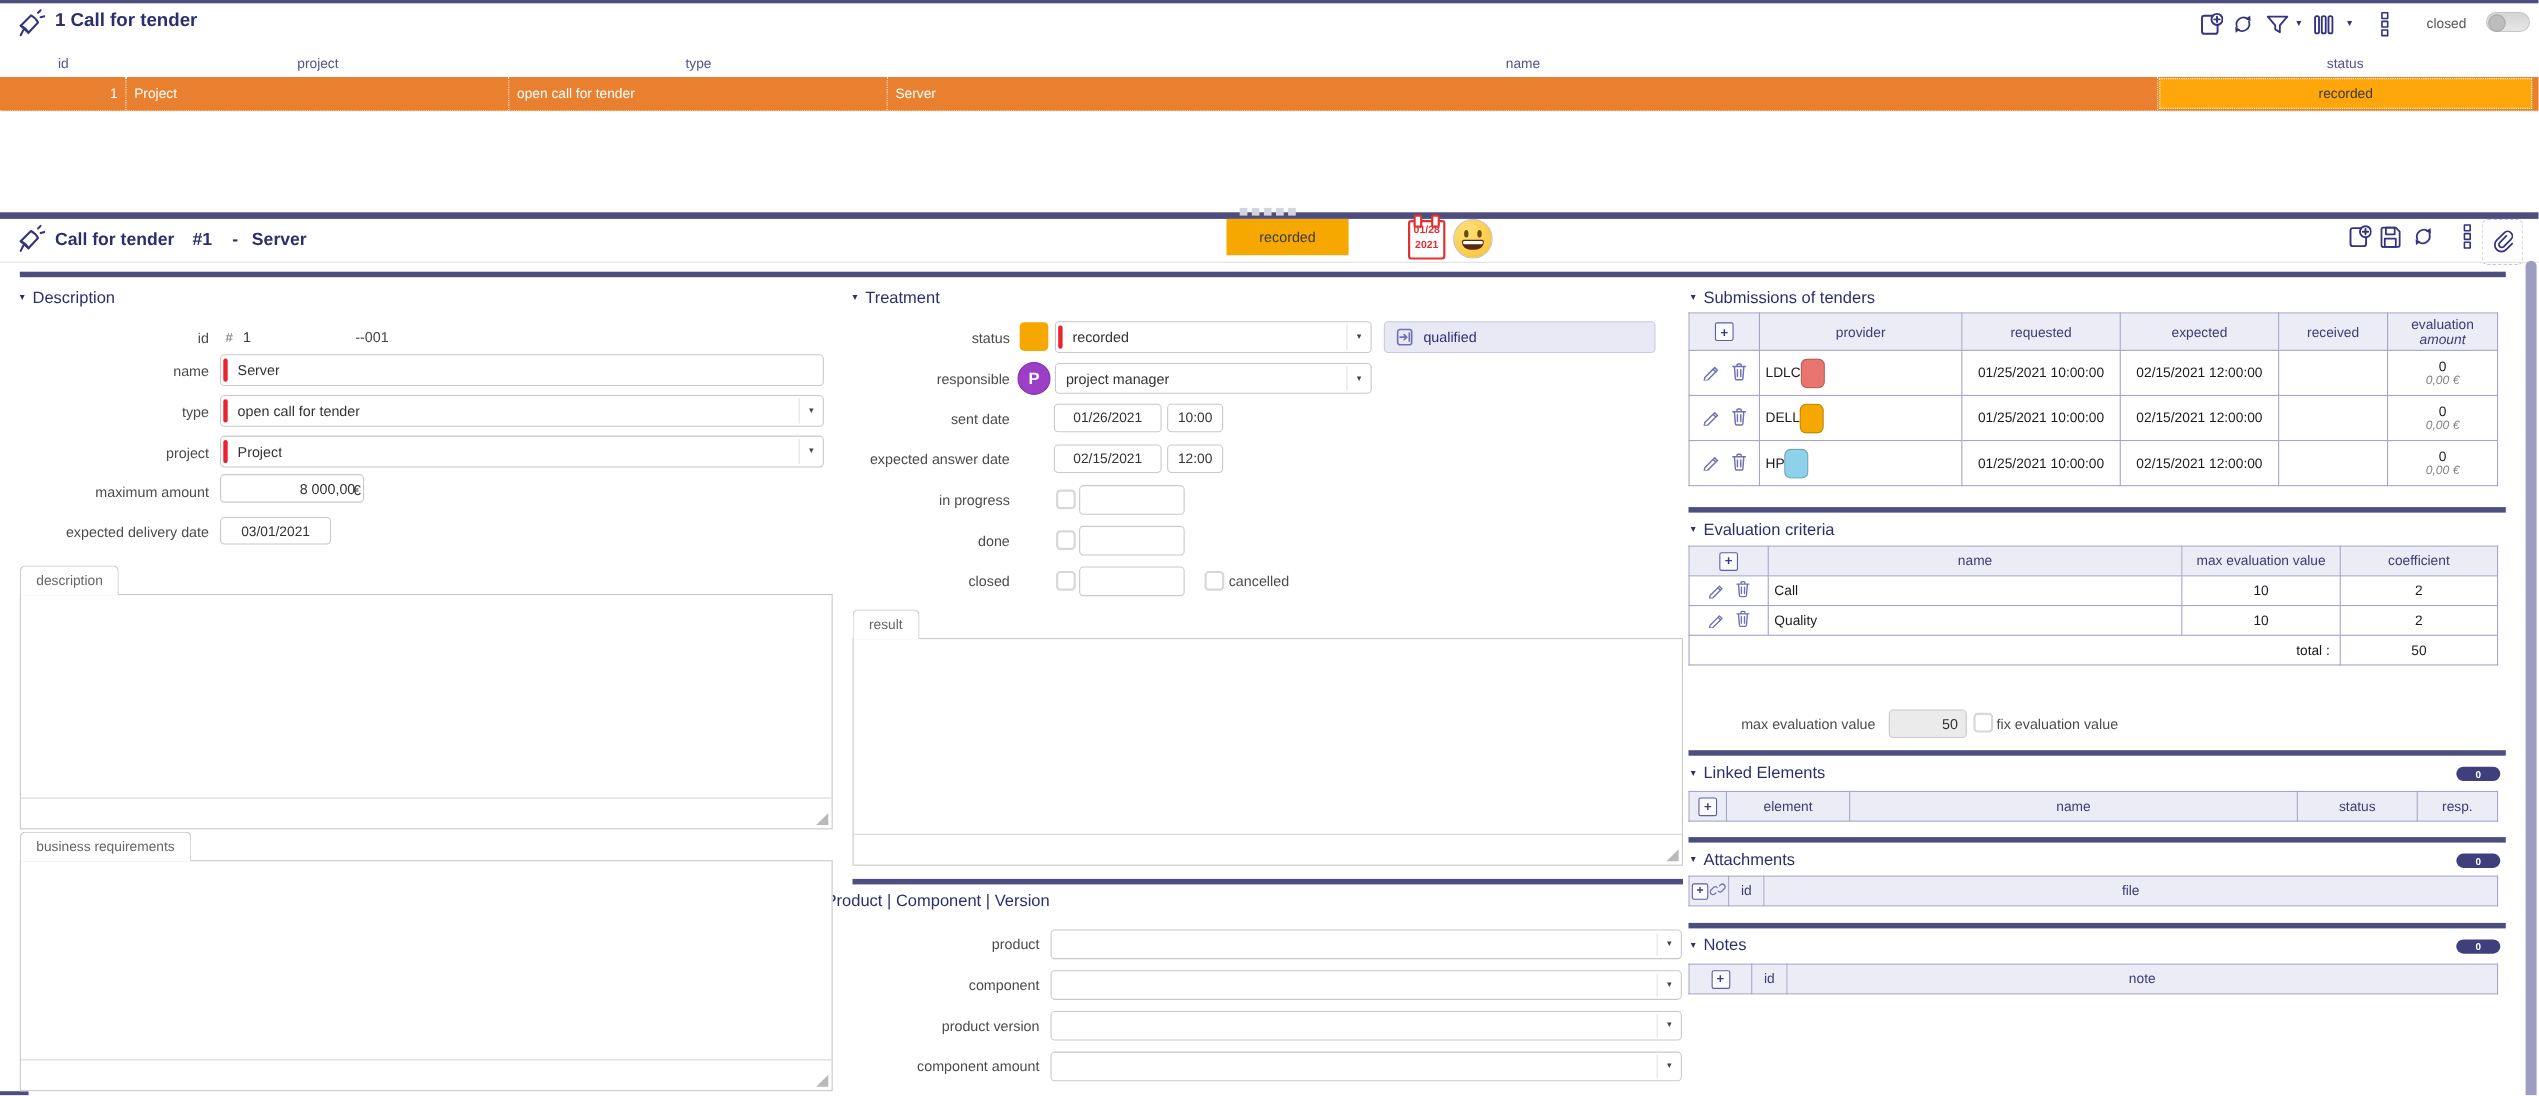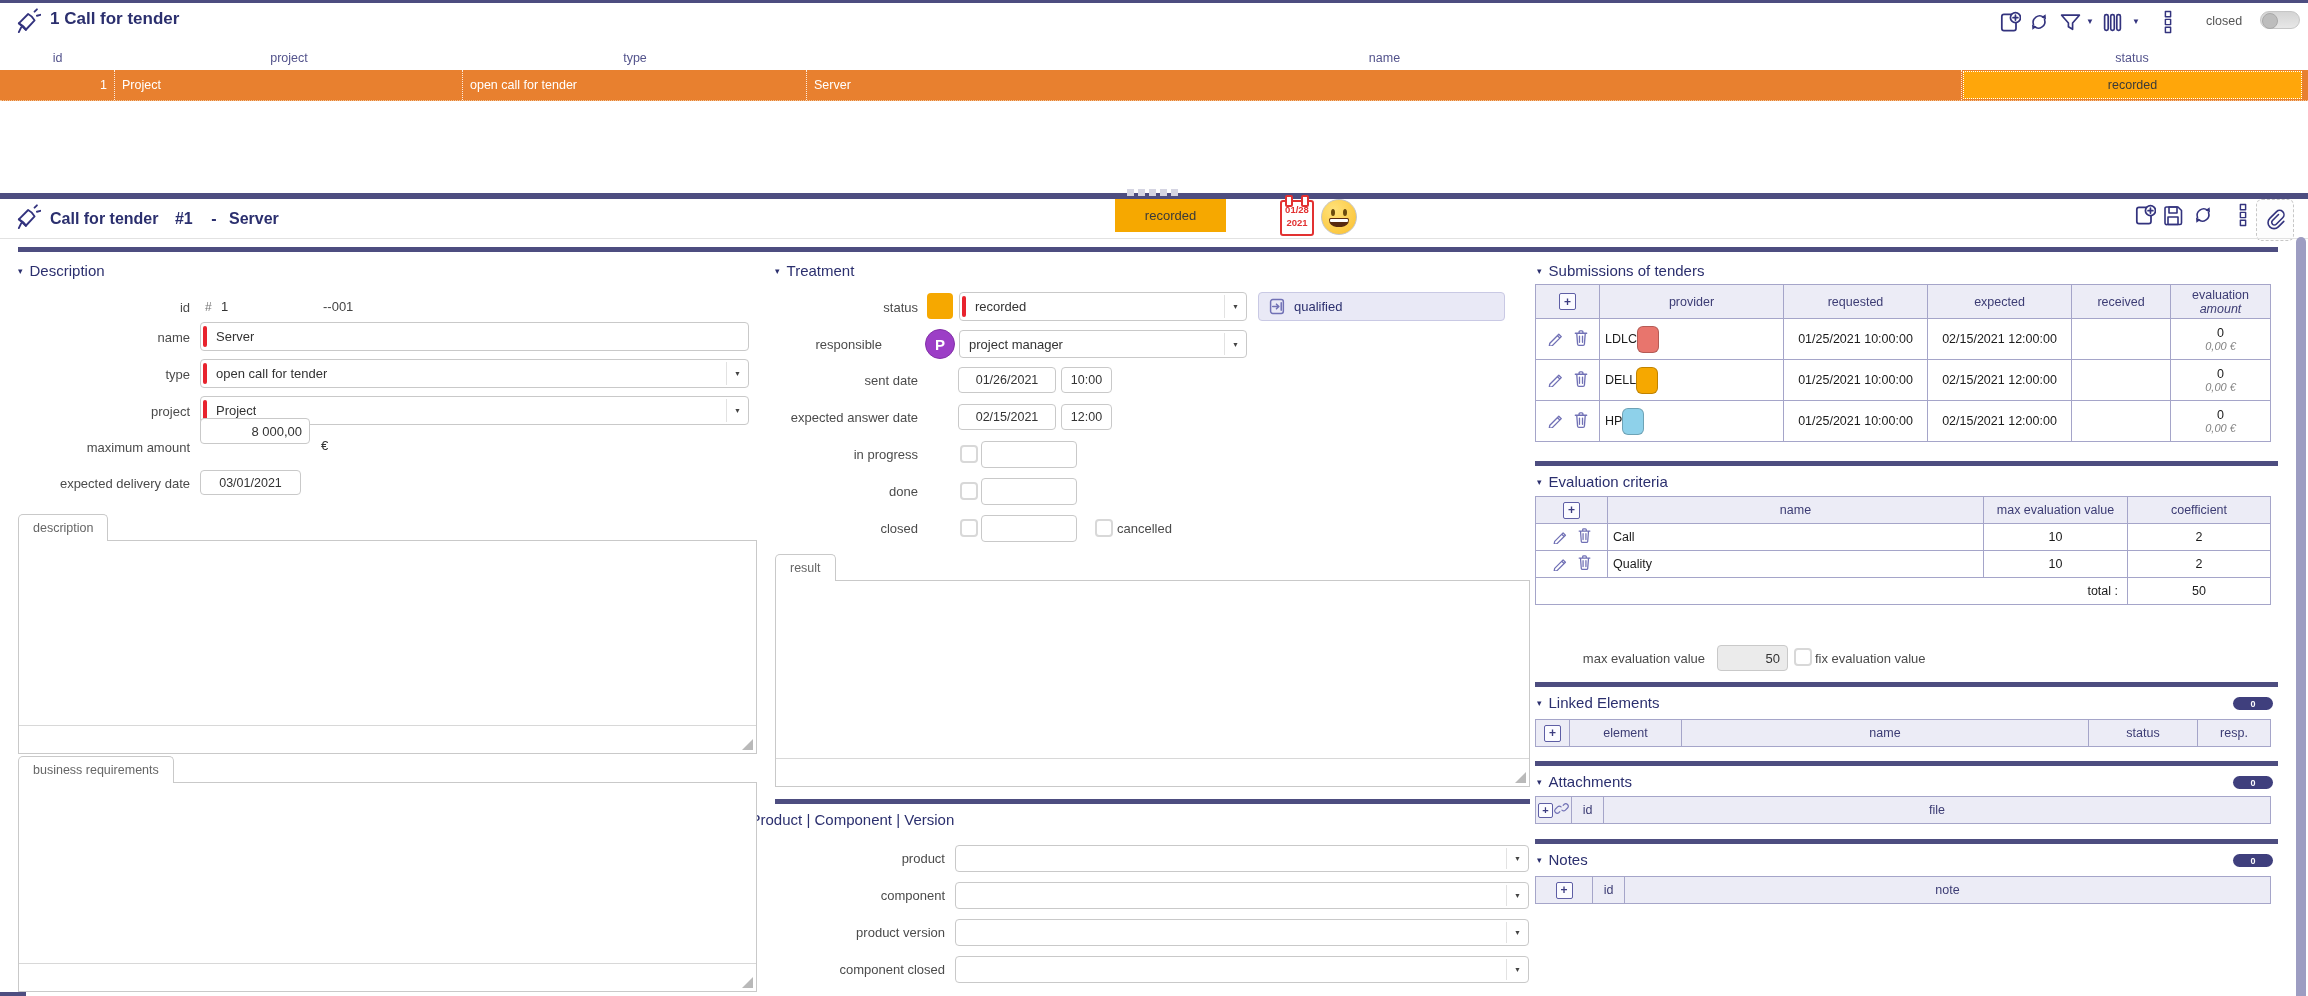--- a/index.html
+++ b/index.html
@@ -245,21 +245,21 @@
   </div>
 
   <div class="flabel" style="left:0;top:404px;width:190px">project</div>
   <div class="select" style="left:200px;top:396px;width:549px;height:29px">
     <span class="redbar"></span>
     <span class="val">Project</span>
     <span class="caret">▼</span>
   </div>
 
   <div class="flabel" style="left:0;top:440px;width:190px">maximum amount</div>
-  <div class="input rightal" style="left:200px;top:418px;width:110px;height:26px">
+  <div class="input rightal" style="left:200px;top:431px;width:131px;height:26px">
     <span>8 000,00</span>
   </div>
   <div class="abs" style="left:321px;top:438px;font-size:13px;color:#333">€</div>
 
   <div class="flabel" style="left:0;top:476px;width:190px">expected delivery date</div>
   <div class="input center" style="left:200px;top:470px;width:101px;height:25px;font-size:12.5px">
     <span>03/01/2021</span>
   </div>
 
   <div class="tab" style="left:18px;top:514px">
@@ -289,21 +289,21 @@
     <span class="caret">▼</span>
   </div>
   <div class="qual-btn" style="left:1258px;top:292px;width:247px;height:29px">
     <svg class="soft" width="17" height="17" viewBox="0 0 16 16">
       <rect x="1.5" y="1.5" width="12" height="13" rx="2"></rect>
       <path d="M3.5 8 H9 M7 5.8 L9.3 8 7 10.2 M11.5 4.5 v7"></path>
     </svg>
     <span>qualified</span>
   </div>
 
-  <div class="flabel" style="left:724px;top:337px;width:158px">responsible</div>
+  <div class="flabel" style="left:760px;top:337px;width:158px">responsible</div>
   <div class="avatar" style="left:925px;top:329px">
       <span>P</span>
     </div>
   <div class="select" style="left:959px;top:330px;width:288px;height:28px">
     <span class="val">project manager</span>
     <span class="caret">▼</span>
   </div>
 
   <div class="flabel" style="left:760px;top:373px;width:158px">sent date</div>
   <div class="input center" style="left:958px;top:367px;width:98px;height:26px;font-size:12.5px">
@@ -354,21 +354,21 @@
   <div class="flabel" style="left:760px;top:888px;width:185px">component</div>
   <div class="select" style="left:955px;top:882px;width:574px;height:27px">
     <span class="val"></span>
       <span class="caret">▼</span>
   </div>
   <div class="flabel" style="left:760px;top:925px;width:185px">product version</div>
   <div class="select" style="left:955px;top:919px;width:574px;height:27px">
     <span class="val"></span>
       <span class="caret">▼</span>
   </div>
-  <div class="flabel" style="left:760px;top:962px;width:185px">component closed</div>
+  <div class="flabel" style="left:760px;top:962px;width:185px">component amount</div>
   <div class="select" style="left:955px;top:956px;width:574px;height:27px">
     <span class="val"></span>
       <span class="caret">▼</span>
   </div>
 
   <div class="sec-title" style="left:1537px;top:262px"><span class="tri">▾</span><span>Submissions of tenders</span></div>
 
   <div class="abs" style="left:1535px;top:284px;width:735px">
     <table class="grid">
       <colgroup>

